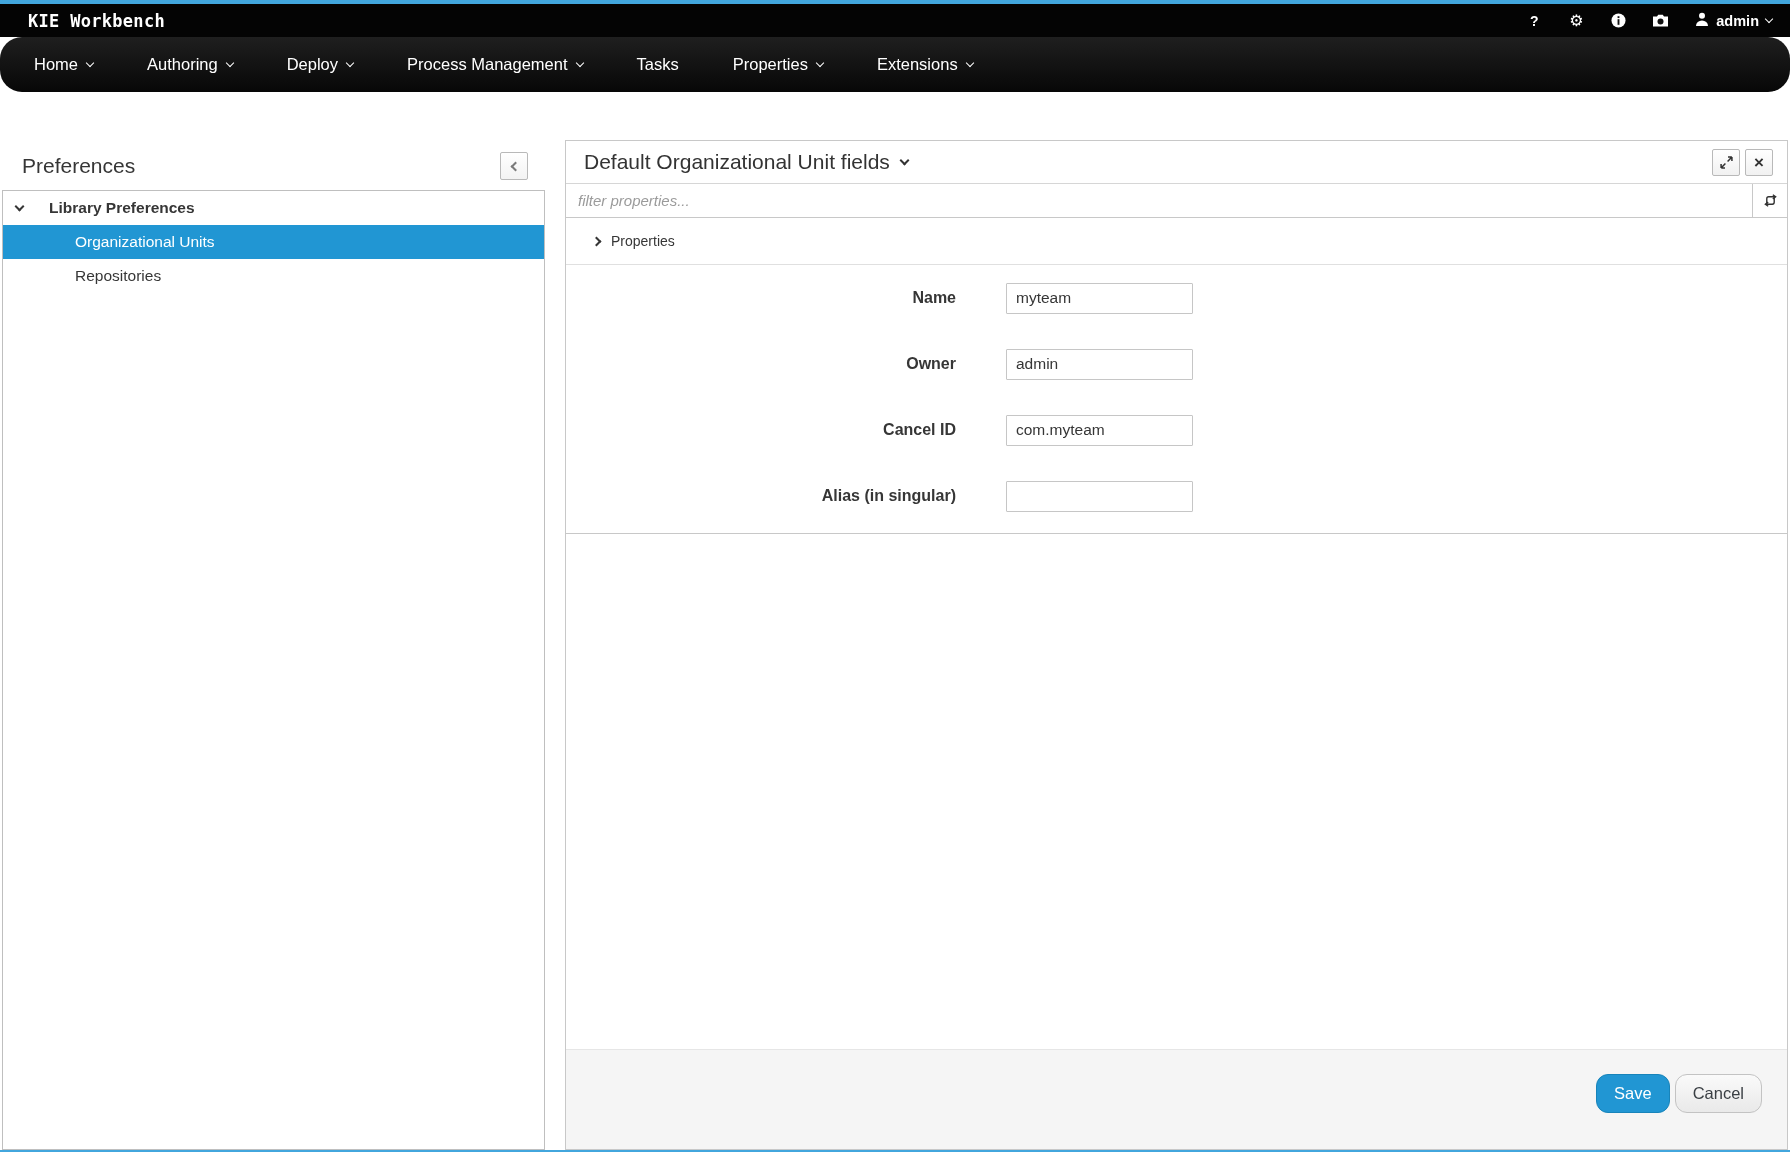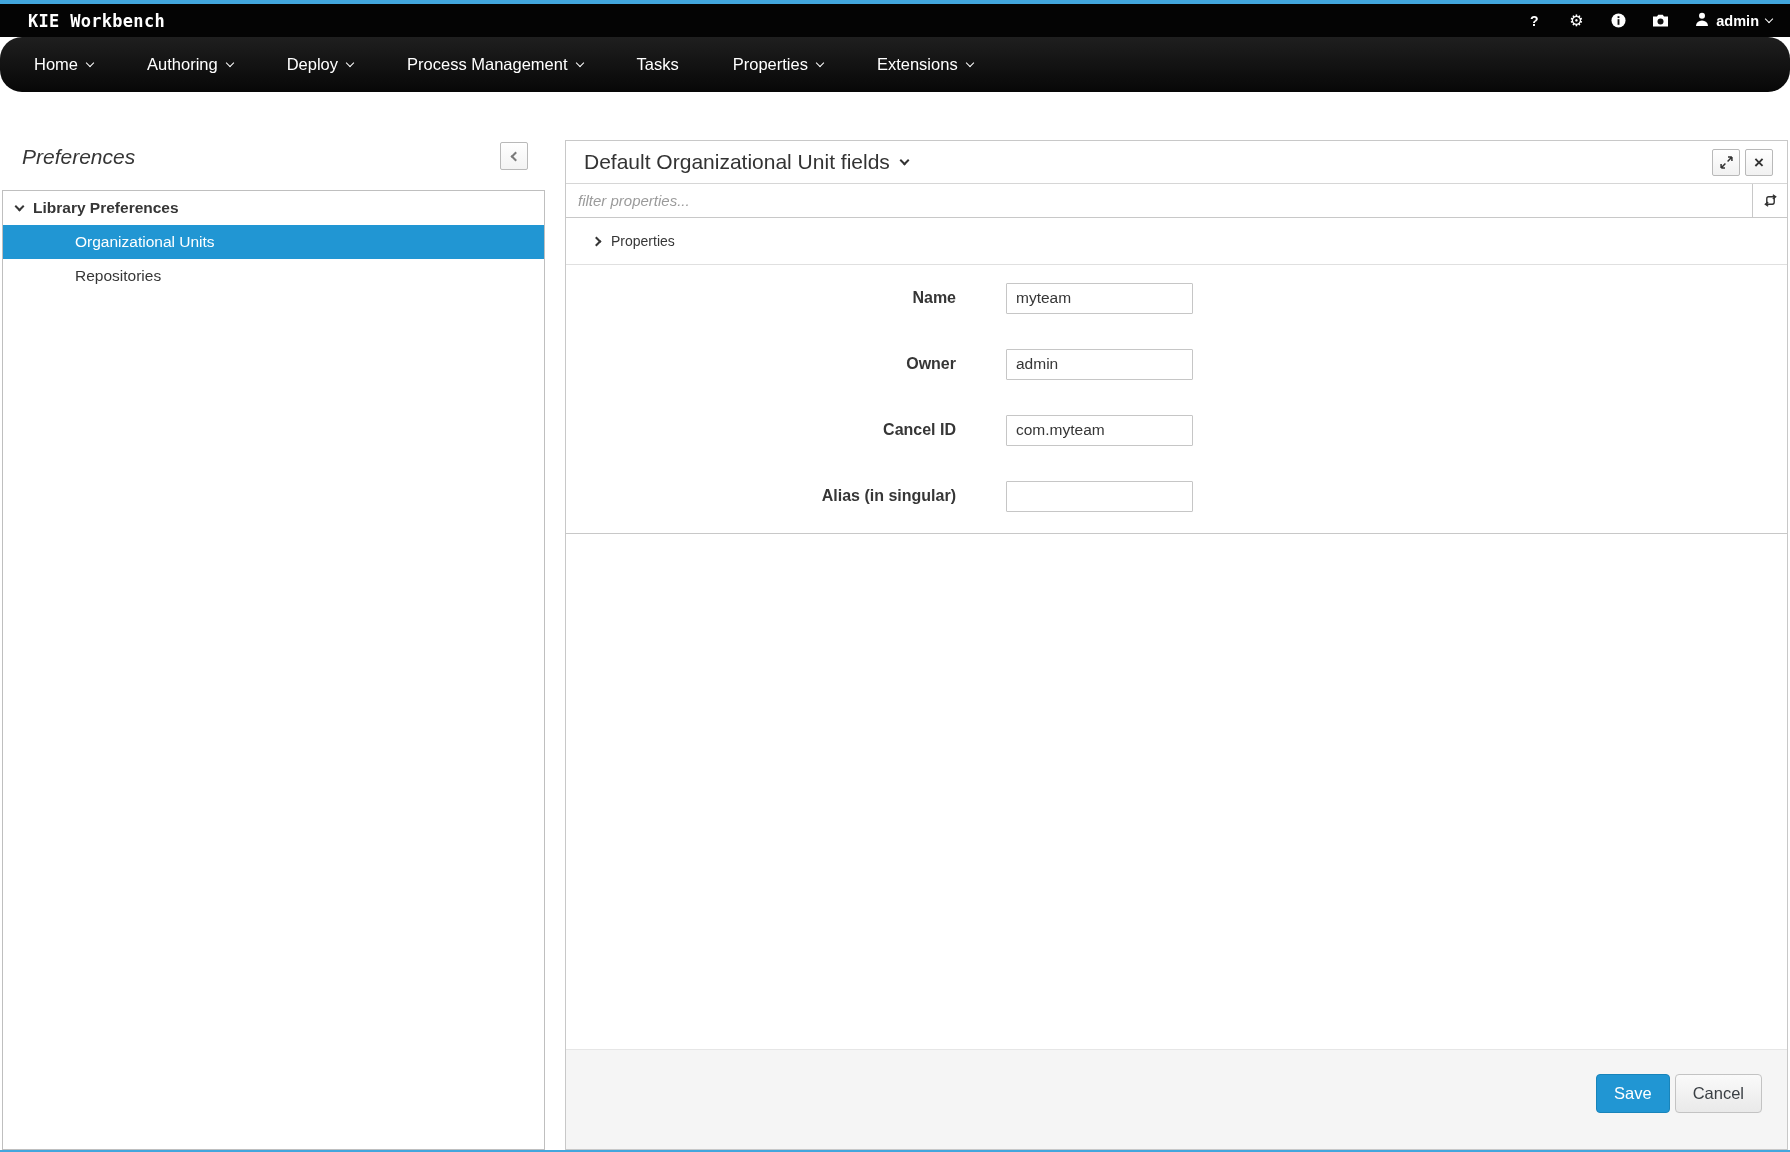--- a/index.html
+++ b/index.html
@@ -54,33 +54,32 @@
   
   .content {
     display: flex; height: 1060px; padding-top: 48px;
     border-bottom: 2px solid var(--topline); background: #fff;
   }
 
   
   .sidebar { width: 543px; margin-left: 2px; display: flex; flex-direction: column; }
   .sidebar-head {
     height: 50px; flex: 0 0 50px;
-    display: flex; align-items: flex-start; justify-content: space-between;
+    display: flex; align-items: center; justify-content: space-between;
     padding: 2px 17px 0 20px;
-    font-style: italic;
   }
   .sidebar-title { font-size: 21px; font-weight: 400; color: #363636; margin: 0; line-height: 30px; }
   .collapse-btn {
     width: 28px; height: 28px; border: 1px solid #b9b9b9; border-radius: 2px;
     background: linear-gradient(#fff, #f3f3f3); color: #7b7b7b;
     display: flex; align-items: center; justify-content: center; cursor: pointer; padding: 0;
   }
   .tree-box { flex: 1; border: 1px solid #bfbfbf; background: #fff; overflow: hidden; }
   .tree-root {
-    height: 34px; display: flex; align-items: center; gap: 10px;
+    height: 34px; display: flex; align-items: center; gap: 26px;
     padding-left: 13px; font-size: 15.5px; font-weight: 700; color: #363636; cursor: pointer;
   }
   .tree-root .chev { border-width: 2px; margin-top: -3px; }
   .tree-item {
     height: 34px; display: flex; align-items: center;
     padding-left: 72px; font-size: 15.5px; color: #363636; cursor: pointer;
   }
   .tree-item.selected { background: var(--accent); color: #fff; font-weight: 400; }
 
   
@@ -132,21 +131,21 @@
     outline: none; background: #fff;
   }
 
   .main-spacer { flex: 1; background: #fff; }
   .footer {
     height: 100px; flex: 0 0 100px; background: #f5f5f5; border-top: 1px solid #e6e6e6;
     display: flex; align-items: flex-start; justify-content: flex-end;
     padding: 24px 25px 0 0; gap: 5px;
   }
   .btn {
-    height: 39px; padding: 0 17px; font-size: 16.5px; border-radius: 4px;
+    height: 39px; padding: 0 17px; font-size: 16.5px; border-radius: 12px;
     cursor: pointer; font-family: "Liberation Sans", sans-serif;
   }
   .btn-primary { background: var(--accent); border: 1px solid #1884ba; color: #fff; }
   .btn-default { background: linear-gradient(#fafafa, #e9e9e9); border: 1px solid #c3c3c3; color: #3a3f44; }
 </style>
 </head>
 <body>
 
 <div>
 

